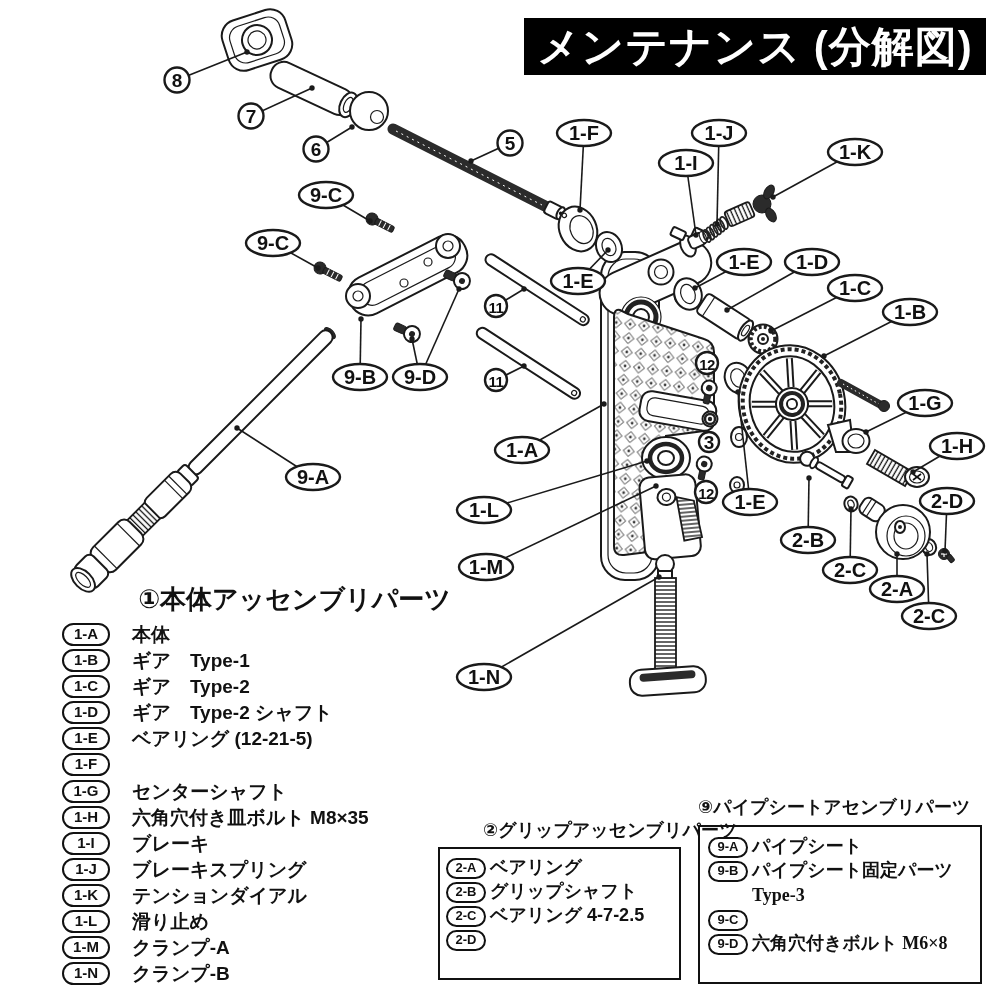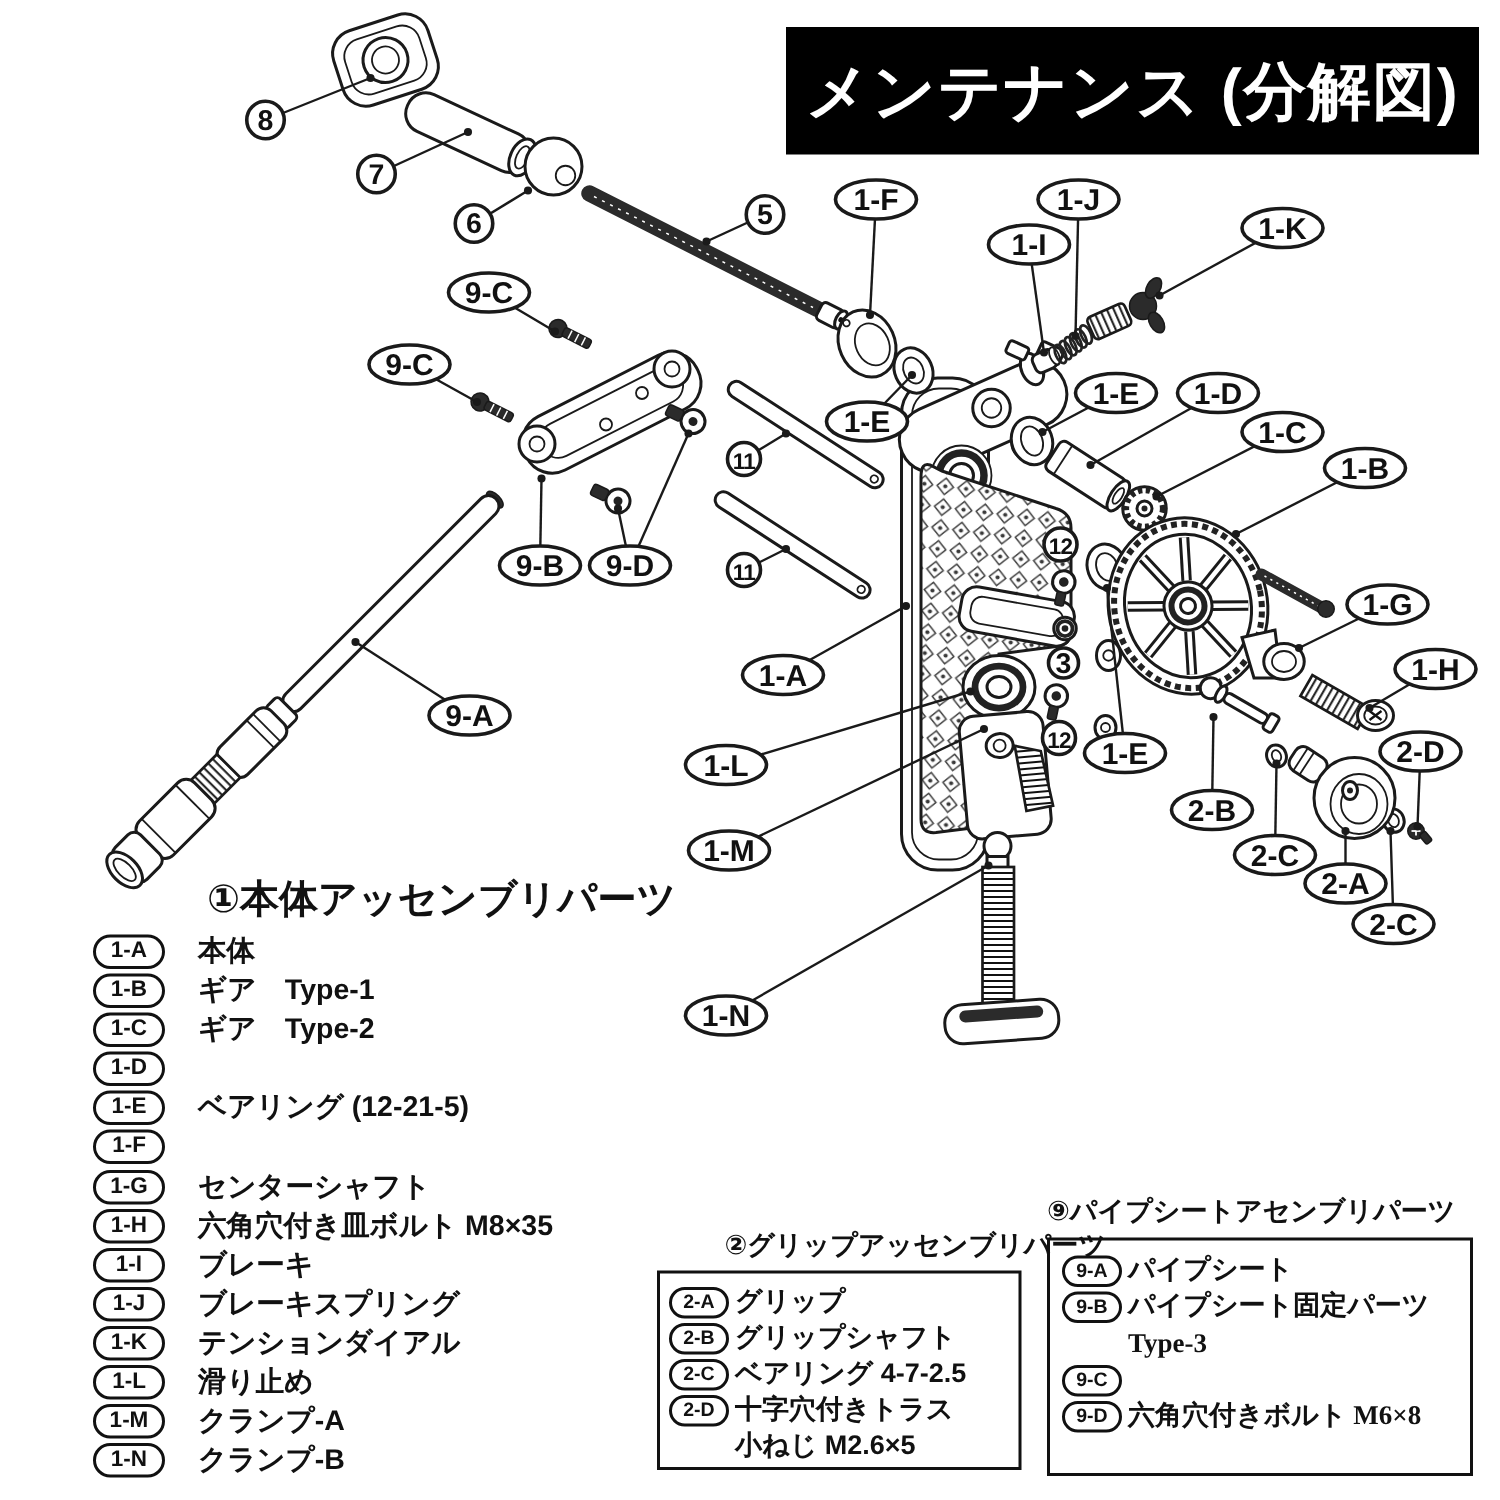--- a/index.html
+++ b/index.html
@@ -11,21 +11,21 @@
   .pt {fill:#fff;stroke:#1a1a1a;stroke-width:1.2;}
   .dk {fill:#2b2b2b;stroke:#1a1a1a;stroke-width:1;}
   .rg {fill:none;stroke:#222;}
   .ld {stroke:#1a1a1a;stroke-width:1.6;}
   .dot{fill:#1a1a1a;}
   .bub{fill:#fff;stroke:#1a1a1a;stroke-width:2.4;}
   .bt {font:bold 20px "Liberation Sans",sans-serif;text-anchor:middle;fill:#111;}
   .btc{font-size:19px;}
   .bt2{font-size:15px;letter-spacing:-0.5px;}
   
-  #banner{position:absolute;left:524px;top:18px;width:462px;height:85px;background:#000;
+  #banner{position:absolute;left:524px;top:18px;width:462px;height:57px;background:#000;
           color:#fff;display:flex;align-items:center;justify-content:center;
           font-size:42px;font-weight:bold;letter-spacing:1px;white-space:nowrap;}
   
   .phead{font-weight:bold;white-space:nowrap;}
   .prow{display:flex;align-items:flex-start;white-space:nowrap;}
   .pbadge{display:inline-block;border:2.5px solid #111;border-radius:14px;text-align:center;
           font-weight:bold;flex:0 0 auto;}
   .plabel{font-weight:bold;}
   #sec1{position:absolute;left:62px;top:582px;}
   #sec1 .phead{position:absolute;left:76px;top:0;font-size:26px;}
@@ -602,20 +602,21 @@
         <div class="prow">
           <span class="pbadge">1-B</span>
           <span class="plabel">ギア　Type-1</span>
         </div>
         <div class="prow">
           <span class="pbadge">1-C</span>
           <span class="plabel">ギア　Type-2</span>
         </div>
         <div class="prow">
           <span class="pbadge">1-D</span>
+          <span class="plabel">ギア　Type-2 シャフト</span>
         </div>
         <div class="prow">
           <span class="pbadge">1-E</span>
           <span class="plabel">ベアリング (12-21-5)</span>
         </div>
         <div class="prow">
           <span class="pbadge">1-F</span>
         </div>
         <div class="prow">
           <span class="pbadge">1-G</span>
@@ -650,33 +651,32 @@
           <span class="plabel">クランプ-B</span>
         </div>
       </div>
   </div>
 
   <div class="plist" id="sec2">
     <div class="phead">②グリップアッセンブリパーツ</div>
     <div class="pitems">
         <div class="prow">
           <span class="pbadge">2-A</span>
-          <span class="plabel">グリップ</span>
+          <span class="plabel">ベアリング</span>
         </div>
         <div class="prow">
           <span class="pbadge">2-B</span>
           <span class="plabel">グリップシャフト</span>
         </div>
         <div class="prow">
           <span class="pbadge">2-C</span>
           <span class="plabel">ベアリング 4-7-2.5</span>
         </div>
         <div class="prow">
           <span class="pbadge">2-D</span>
-          <span class="plabel">十字穴付きトラス<br>小ねじ M2.6×5</span>
         </div>
       </div>
   </div>
 
   <div class="plist" id="sec9">
     <div class="phead">⑨パイプシートアセンブリパーツ</div>
     <div class="pitems">
         <div class="prow">
           <span class="pbadge">9-A</span>
           <span class="plabel">パイプシート</span>

